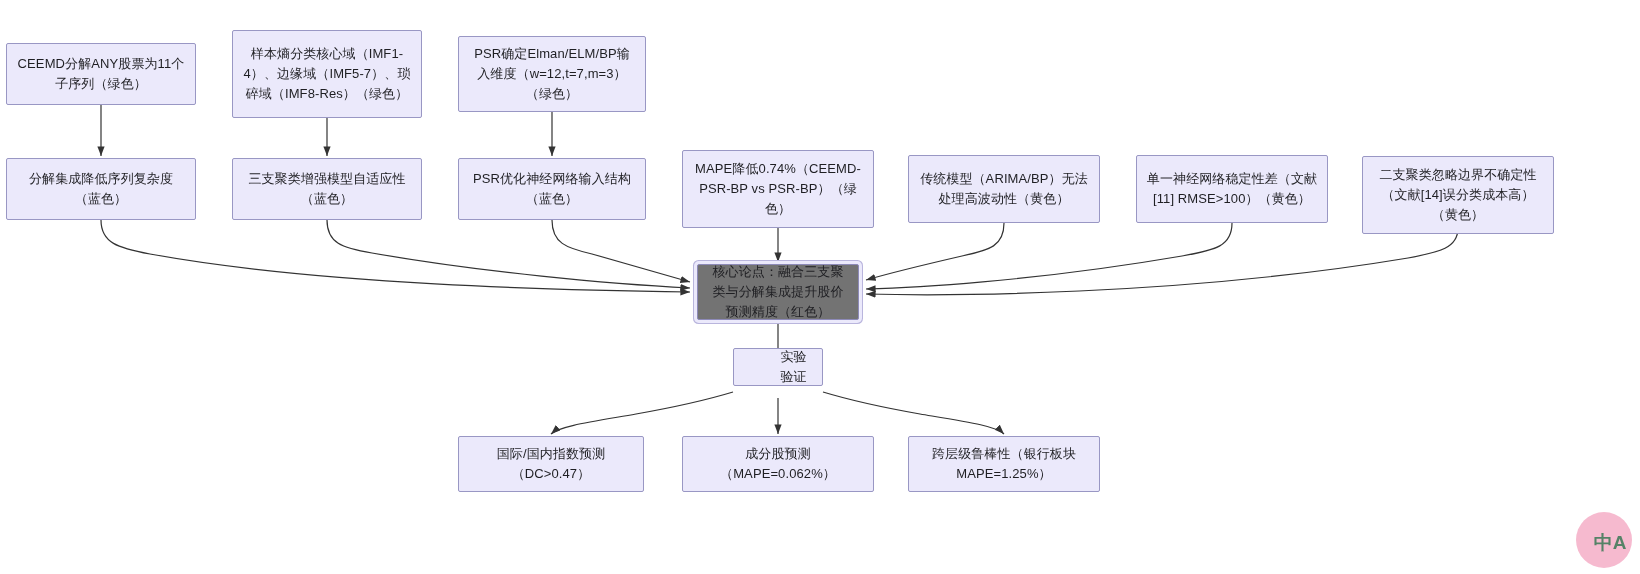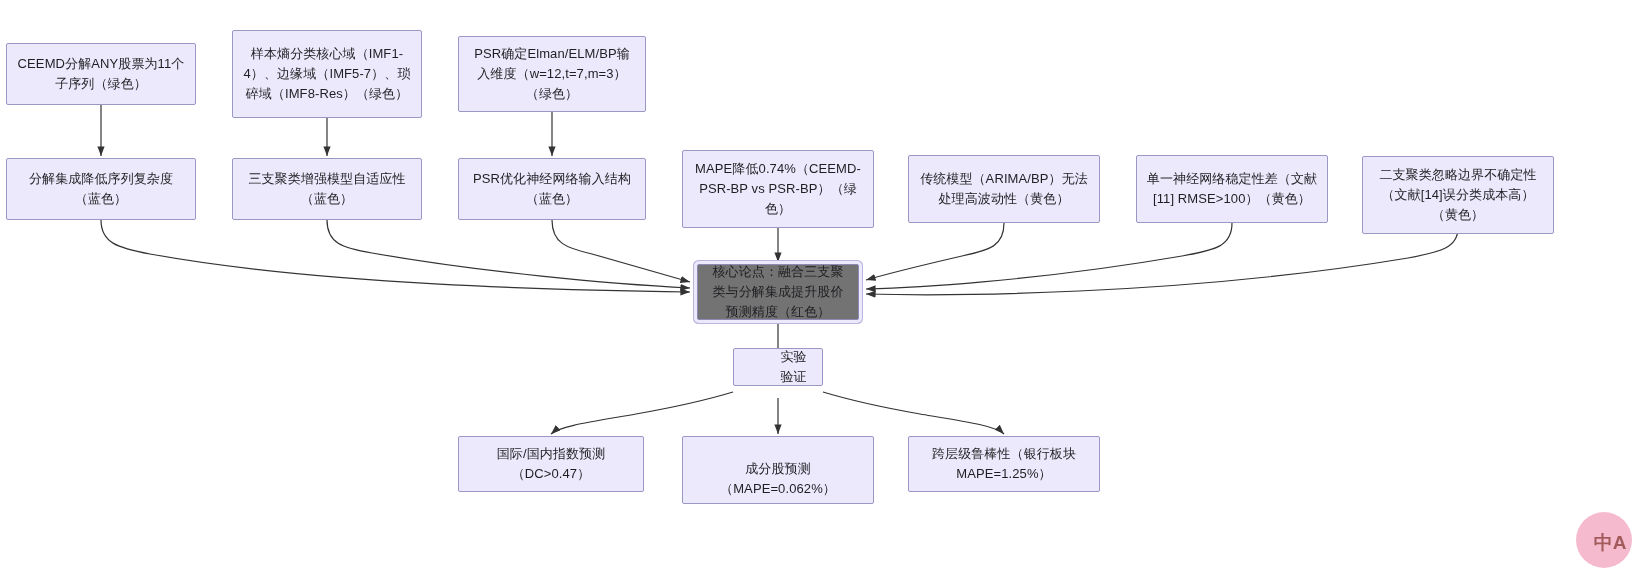--- a/index.html
+++ b/index.html
@@ -58,21 +58,21 @@
     height: 56px;
     border-radius: 50%;
     background: #f3a0bd;
     opacity: 0.72;
     display: flex;
     align-items: center;
     justify-content: center;
     overflow: hidden;
   }
   #watermark .wm-text {
-    color: #7f1d1d;
+    color: #14532d;
     font-size: 19px;
     font-weight: bold;
     line-height: 1;
     transform: translate(6px, 2px);
     white-space: nowrap;
   }
 </style>
 </head>
 <body>
 
@@ -153,21 +153,21 @@
   </div>
 
   <div class="node" style="left:733px; top:348px; width:90px; height:38px;padding-left:40px;">
     <span class="node-text">实验验证</span>
   </div>
 
   <div class="node" style="left:458px; top:436px; width:186px; height:56px;">
     <span class="node-text">国际/国内指数预测（DC&gt;0.47）</span>
   </div>
 
-  <div class="node" style="left:682px; top:436px; width:192px; height:68px;align-items:flex-end;">
+  <div class="node" style="left:682px; top:436px; width:192px; height:56px;">
     <span class="node-text">成分股预测（MAPE=0.062%）</span>
   </div>
 
   <div class="node" style="left:908px; top:436px; width:192px; height:56px;">
     <span class="node-text">跨层级鲁棒性（银行板块MAPE=1.25%）</span>
   </div>
 
   <div id="watermark">
     <span class="wm-text">中A</span>
   </div>

